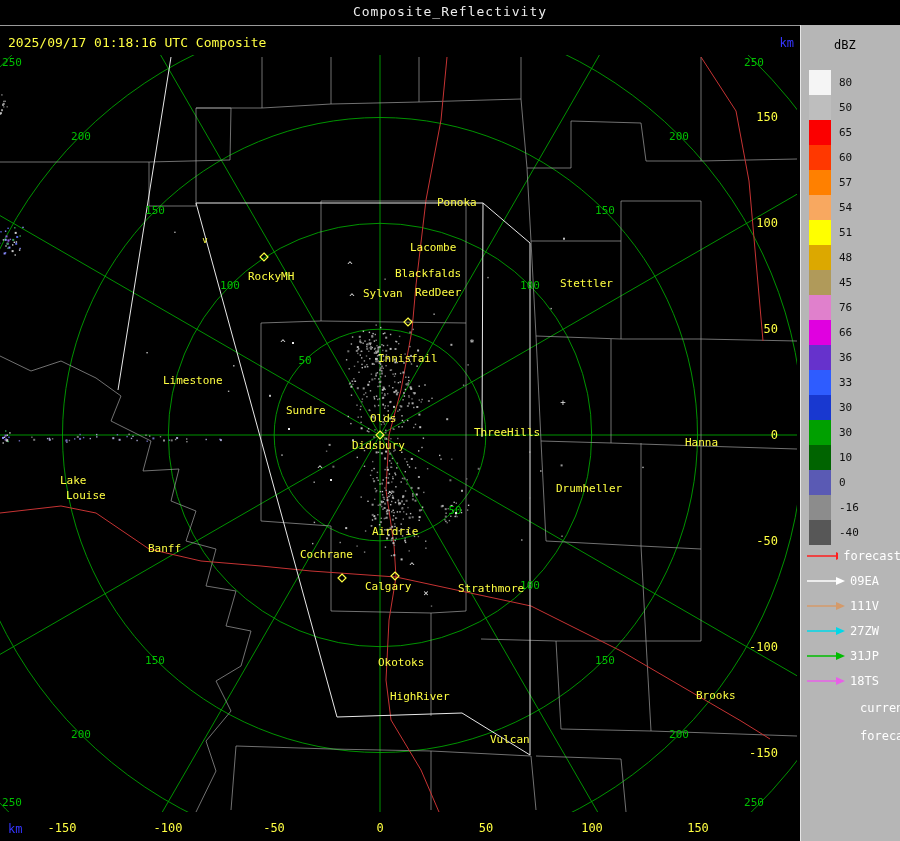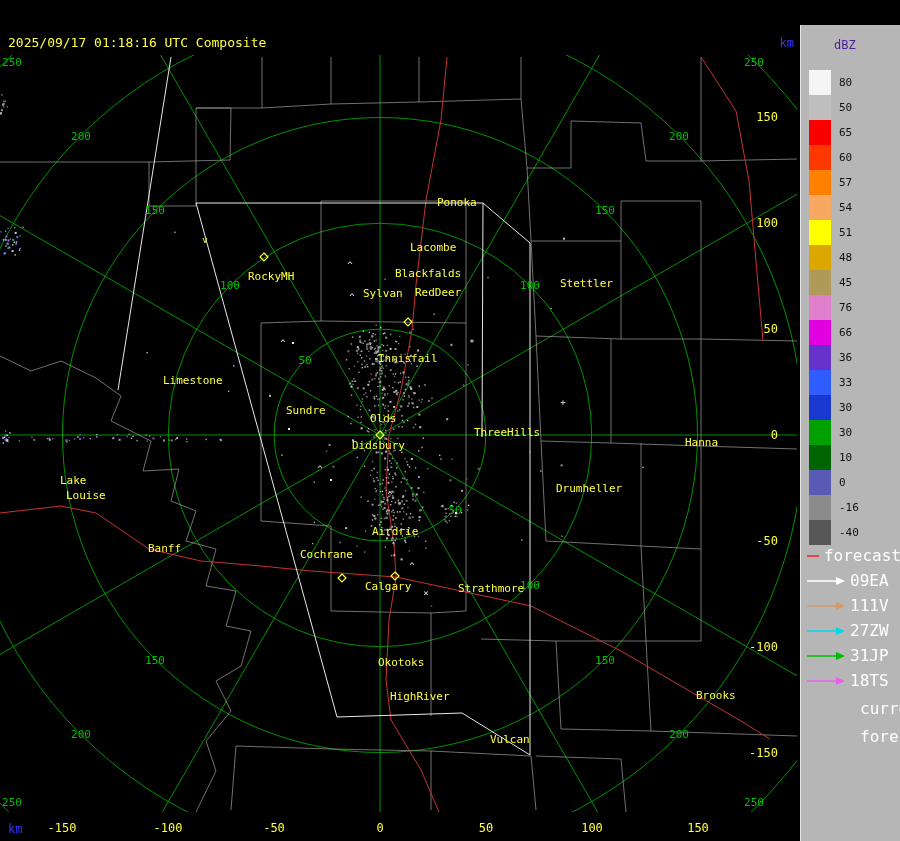--- a/index.html
+++ b/index.html
@@ -1,40 +1,41 @@
 <!DOCTYPE html>
 <html><head>
 <meta charset="utf-8">
 <style>
   html,body{margin:0;padding:0;background:#000;}
   #app{position:relative;width:900px;height:841px;background:#000;overflow:hidden;font-family:"DejaVu Sans Mono","Liberation Mono",monospace;}
   #titlebar{position:absolute;top:0;left:0;width:900px;height:25px;background:#000;border-bottom:1px solid #9a9a9a;color:#ededed;font-size:13px;letter-spacing:1px;text-align:center;line-height:24px;}
   #map-svg{position:absolute;top:25px;left:0;}
   #sidebar{position:absolute;top:25px;left:800px;width:100px;height:816px;background:#b6b6b6;border-left:1px solid #e6e6e6;}
-  .dbz{position:absolute;top:13px;left:33px;color:#4c1d95;font-size:12px;}
+  .dbz{position:absolute;top:13px;left:33px;color:#000000;font-size:12px;}
   #colorbar{position:absolute;top:45px;left:0;width:100%;}
   .cb-row{position:relative;height:25px;text-align:center;}
   .cb-swatch{position:absolute;left:8px;top:0;width:22px;height:25px;}
   .cb-label{position:absolute;left:38px;top:0;height:25px;line-height:25px;font-size:11px;color:#101010;}
   #legend{position:absolute;top:518px;left:0;width:100%;}
   .lg-row{display:flex;align-items:center;height:25px;padding-left:6px;}
   .lg-ellipse-row{height:26px;margin-top:2px;margin-left:48px;}
-  .lg-label{margin-left:5px;font-size:16px;color:#ffffff;}
+  .lg-label{margin-left:5px;font-size:12px;color:#ffffff;}
   #map-svg text{font-family:"DejaVu Sans Mono","Liberation Mono",monospace;}
   .ts{font-size:13px;}
   .unit{font-size:12px;}
   .axis{font-size:12px;}
   .ring-lb{font-size:11px;}
   .city{font-size:11px;}
   .stn{font-size:9px;}
 </style>
 </head>
 <body>
 
 <div id="app">
+  <div id="titlebar">Composite_Reflectivity</div>
   <svg id="map-svg" width="800" height="816" viewBox="0 25 800 816">
     <text x="8" y="47" class="ts" fill="#ffff42">2025/09/17 01:18:16 UTC Composite</text>
     <text x="794" y="47" text-anchor="end" class="unit" fill="#3535ff">km</text>
     <text x="8" y="833" class="unit" fill="#3535ff">km</text>
   <defs>
         <clipPath id="mapclip">
           <rect x="0" y="55" width="797" height="757"></rect>
         </clipPath>
       </defs>
       <g clip-path="url(#mapclip)">

